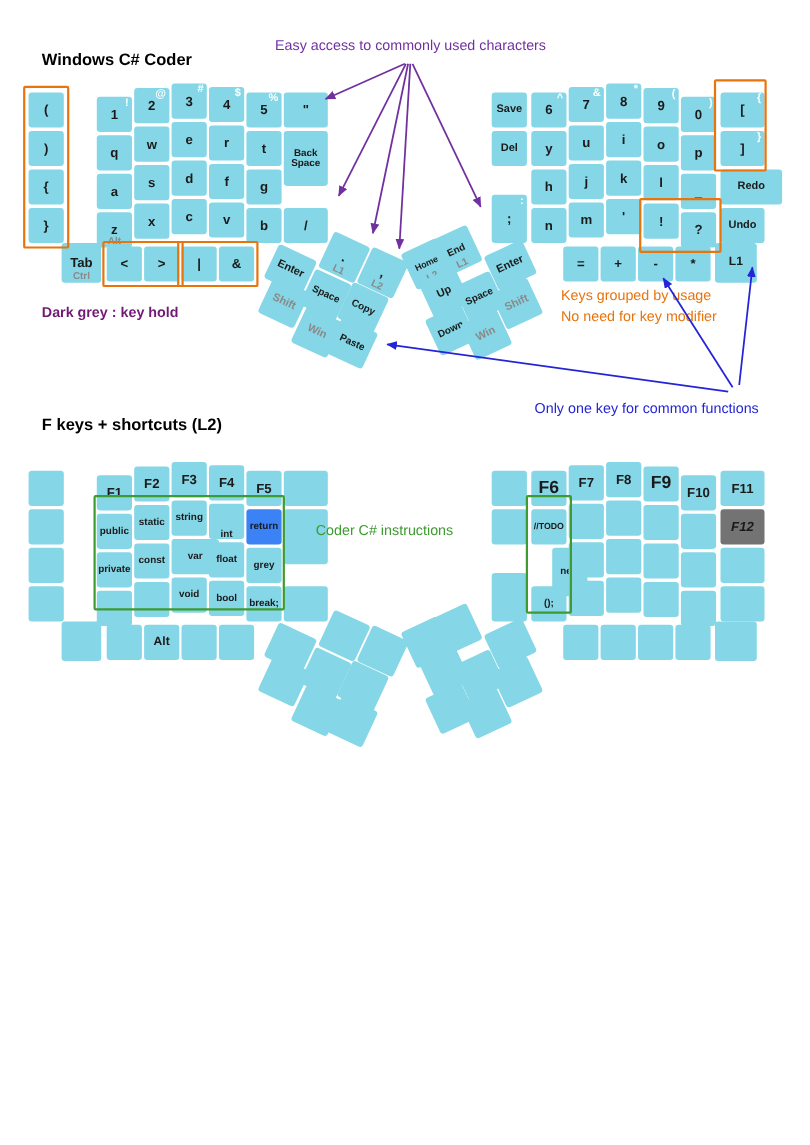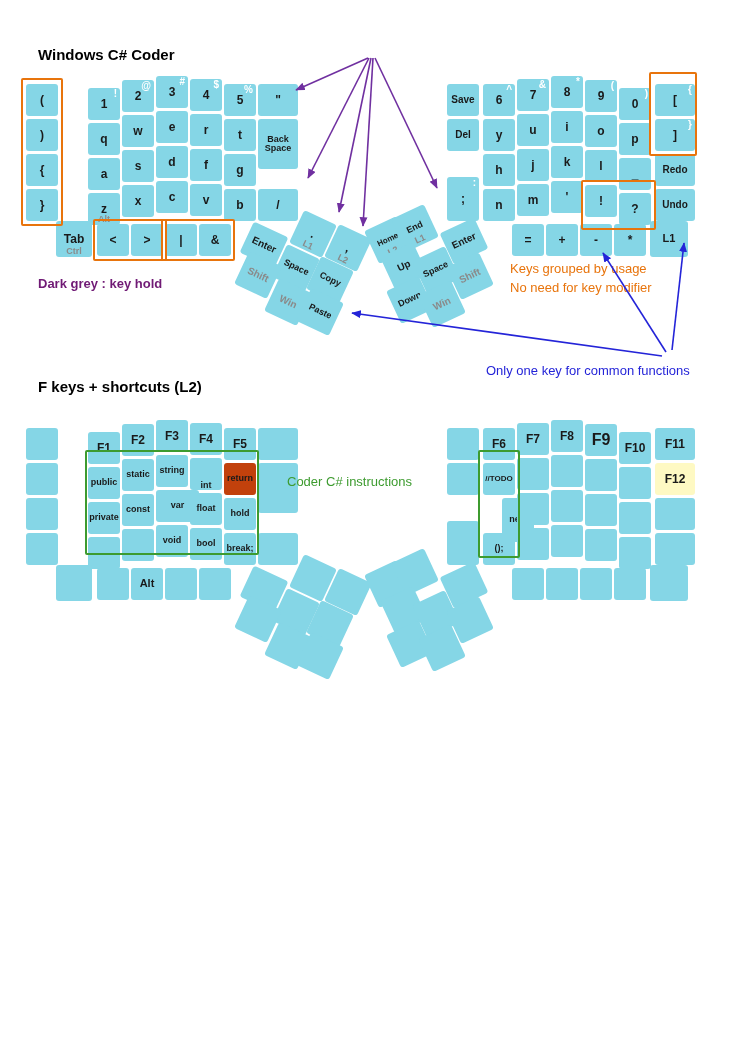--- a/index.html
+++ b/index.html
@@ -273,21 +273,21 @@
       <span class="klabel" style="font-size: 12px;">?</span>
     </div>
     <div class="key" style="left: 655px; top: 84px; width: 40px; height: 32px; background: rgb(133, 214, 230);">
       <span class="klabel" style="font-size: 12px;">[</span>
       <span class="ksub-w">{</span>
     </div>
     <div class="key" style="left: 655px; top: 119px; width: 40px; height: 32px; background: rgb(133, 214, 230);">
       <span class="klabel" style="font-size: 12px;">]</span>
       <span class="ksub-w">}</span>
     </div>
-    <div class="key" style="left: 655px; top: 154px; width: 40px; height: 32px; background: rgb(133, 214, 230);">
+    <div class="key" style="left: 655px; top: 154px; width: 56px; height: 32px; background: rgb(133, 214, 230);">
       <span class="klabel" style="font-size: 10px;">Redo</span>
     </div>
     <div class="key" style="left: 655px; top: 189px; width: 40px; height: 32px; background: rgb(133, 214, 230);">
       <span class="klabel" style="font-size: 10px;">Undo</span>
     </div>
     <div class="key" style="left: 512px; top: 224px; width: 32px; height: 32px; background: rgb(133, 214, 230);">
       <span class="klabel" style="font-size: 12px;">=</span>
     </div>
     <div class="key" style="left: 546px; top: 224px; width: 32px; height: 32px; background: rgb(133, 214, 230);">
       <span class="klabel" style="font-size: 12px;">+</span>
@@ -357,25 +357,25 @@
     </div>
     <div class="key" style="left: 190px; top: 493px; width: 32px; height: 32px; background: rgb(133, 214, 230);">
       <span class="klabel" style="font-size: 9px;">float</span>
     </div>
     <div class="key" style="left: 190px; top: 528px; width: 32px; height: 32px; background: rgb(133, 214, 230);">
       <span class="klabel" style="font-size: 9px;">bool</span>
     </div>
     <div class="key" style="left: 224px; top: 428px; width: 32px; height: 32px; background: rgb(133, 214, 230);">
       <span class="klabel" style="font-size: 12px;">F5</span>
     </div>
-    <div class="key" style="left: 224px; top: 463px; width: 32px; height: 32px; background: #c2410c;">
+    <div class="key" style="left: 224px; top: 463px; width: 32px; height: 32px; background: #3b82f6;">
       <span class="klabel" style="font-size: 9px;">return</span>
     </div>
     <div class="key" style="left: 224px; top: 498px; width: 32px; height: 32px; background: rgb(133, 214, 230);">
-      <span class="klabel" style="font-size: 9px;">hold</span>
+      <span class="klabel" style="font-size: 9px;">grey</span>
     </div>
     <div class="key" style="left: 224px; top: 533px; width: 32px; height: 32px; background: rgb(133, 214, 230);">
       <span class="klabel" style="font-size: 9px;">break;</span>
     </div>
     <div class="key" style="left: 258px; top: 428px; width: 40px; height: 32px; background: rgb(133, 214, 230);">
       <span class="klabel" style="font-size: 12px;"></span>
     </div>
     <div class="key" style="left: 258px; top: 463px; width: 40px; height: 50px; background: rgb(133, 214, 230);">
       <span class="klabel" style="font-size: 12px;"></span>
     </div>
@@ -448,21 +448,21 @@
     <div class="key" style="left: 447px; top: 428px; width: 32px; height: 32px; background: rgb(133, 214, 230);">
       <span class="klabel" style="font-size: 12px;"></span>
     </div>
     <div class="key" style="left: 447px; top: 463px; width: 32px; height: 32px; background: rgb(133, 214, 230);">
       <span class="klabel" style="font-size: 12px;"></span>
     </div>
     <div class="key" style="left: 447px; top: 521px; width: 32px; height: 44px; background: rgb(133, 214, 230);">
       <span class="klabel" style="font-size: 12px;"></span>
     </div>
     <div class="key" style="left: 483px; top: 428px; width: 32px; height: 32px; background: rgb(133, 214, 230);">
-      <span class="klabel" style="font-size: 12px;">F6</span>
+      <span class="klabel" style="font-size: 16px;">F6</span>
     </div>
     <div class="key" style="left: 483px; top: 463px; width: 32px; height: 32px; background: rgb(133, 214, 230);">
       <span class="klabel" style="font-size: 8px;">//TODO</span>
     </div>
     <div class="key" style="left: 483px; top: 498px; width: 32px; height: 44px; background: rgb(133, 214, 230); margin-left: 19px;">
       <span class="klabel" style="font-size: 9px;">new</span>
     </div>
     <div class="key" style="left: 483px; top: 533px; width: 32px; height: 32px; background: rgb(133, 214, 230);">
       <span class="klabel" style="font-size: 9px;">();</span>
     </div>
@@ -510,21 +510,21 @@
     </div>
     <div class="key" style="left: 619px; top: 502px; width: 32px; height: 32px; background: rgb(133, 214, 230);">
       <span class="klabel" style="font-size: 12px;"></span>
     </div>
     <div class="key" style="left: 619px; top: 537px; width: 32px; height: 32px; background: rgb(133, 214, 230);">
       <span class="klabel" style="font-size: 12px;"></span>
     </div>
     <div class="key" style="left: 655px; top: 428px; width: 40px; height: 32px; background: rgb(133, 214, 230);">
       <span class="klabel" style="font-size: 12px;">F11</span>
     </div>
-    <div class="key" style="left: 655px; top: 463px; width: 40px; height: 32px; background: #fef9c3;">
+    <div class="key" style="left: 655px; top: 463px; width: 40px; height: 32px; background: #737373; font-style: italic;">
       <span class="klabel" style="font-size: 12px;">F12</span>
     </div>
     <div class="key" style="left: 655px; top: 498px; width: 40px; height: 32px; background: rgb(133, 214, 230);">
       <span class="klabel" style="font-size: 12px;"></span>
     </div>
     <div class="key" style="left: 655px; top: 533px; width: 40px; height: 32px; background: rgb(133, 214, 230);">
       <span class="klabel" style="font-size: 12px;"></span>
     </div>
     <div class="key" style="left: 512px; top: 568px; width: 32px; height: 32px; background: rgb(133, 214, 230);">
       <span class="klabel" style="font-size: 12px;"></span>
@@ -541,18 +541,19 @@
     <div class="key" style="left: 650px; top: 565px; width: 38px; height: 36px; background: rgb(133, 214, 230);">
       <span class="klabel" style="font-size: 12px;"></span>
     </div>
     <div class="hlbox" style="left: 21px; top: 78px; width: 42px; height: 148px; border-color: rgb(232, 116, 12);"></div>
     <div class="hlbox" style="left: 93px; top: 219px; width: 74px; height: 42px; border-color: rgb(232, 116, 12);"></div>
     <div class="hlbox" style="left: 161px; top: 219px; width: 74px; height: 42px; border-color: rgb(232, 116, 12);"></div>
     <div class="hlbox" style="left: 649px; top: 72px; width: 48px; height: 84px; border-color: rgb(232, 116, 12);"></div>
     <div class="hlbox" style="left: 581px; top: 180px; width: 75px; height: 50px; border-color: rgb(232, 116, 12);"></div>
     <div class="hlbox" style="left: 85px; top: 450px; width: 174px; height: 105px; border-color: rgb(61, 155, 47);"></div>
     <div class="hlbox" style="left: 478px; top: 450px; width: 42px; height: 108px; border-color: rgb(61, 155, 47);"></div>
+    <div class="note" style="left: 250px; top: 33px; color: rgb(112, 48, 160); font-size: 13px; font-weight: normal;">Easy access to commonly used characters</div>
     <div class="note" style="left: 38px; top: 276px; color: #701a75; font-size: 13px; font-weight: bold;">Dark grey : key hold</div>
     <div class="note" style="left: 510px; top: 261px; color: rgb(232, 116, 12); font-size: 13px; font-weight: normal;">Keys grouped by usage</div>
     <div class="note" style="left: 510px; top: 280px; color: rgb(232, 116, 12); font-size: 13px; font-weight: normal;">No need for key modifier</div>
     <div class="note" style="left: 486px; top: 363px; color: rgb(36, 36, 216); font-size: 13px; font-weight: normal;">Only one key for common functions</div>
     <div class="note" style="left: 287px; top: 474px; color: rgb(61, 155, 47); font-size: 13px; font-weight: normal;">Coder C# instructions</div>
   </div>
 
 </body></html>

